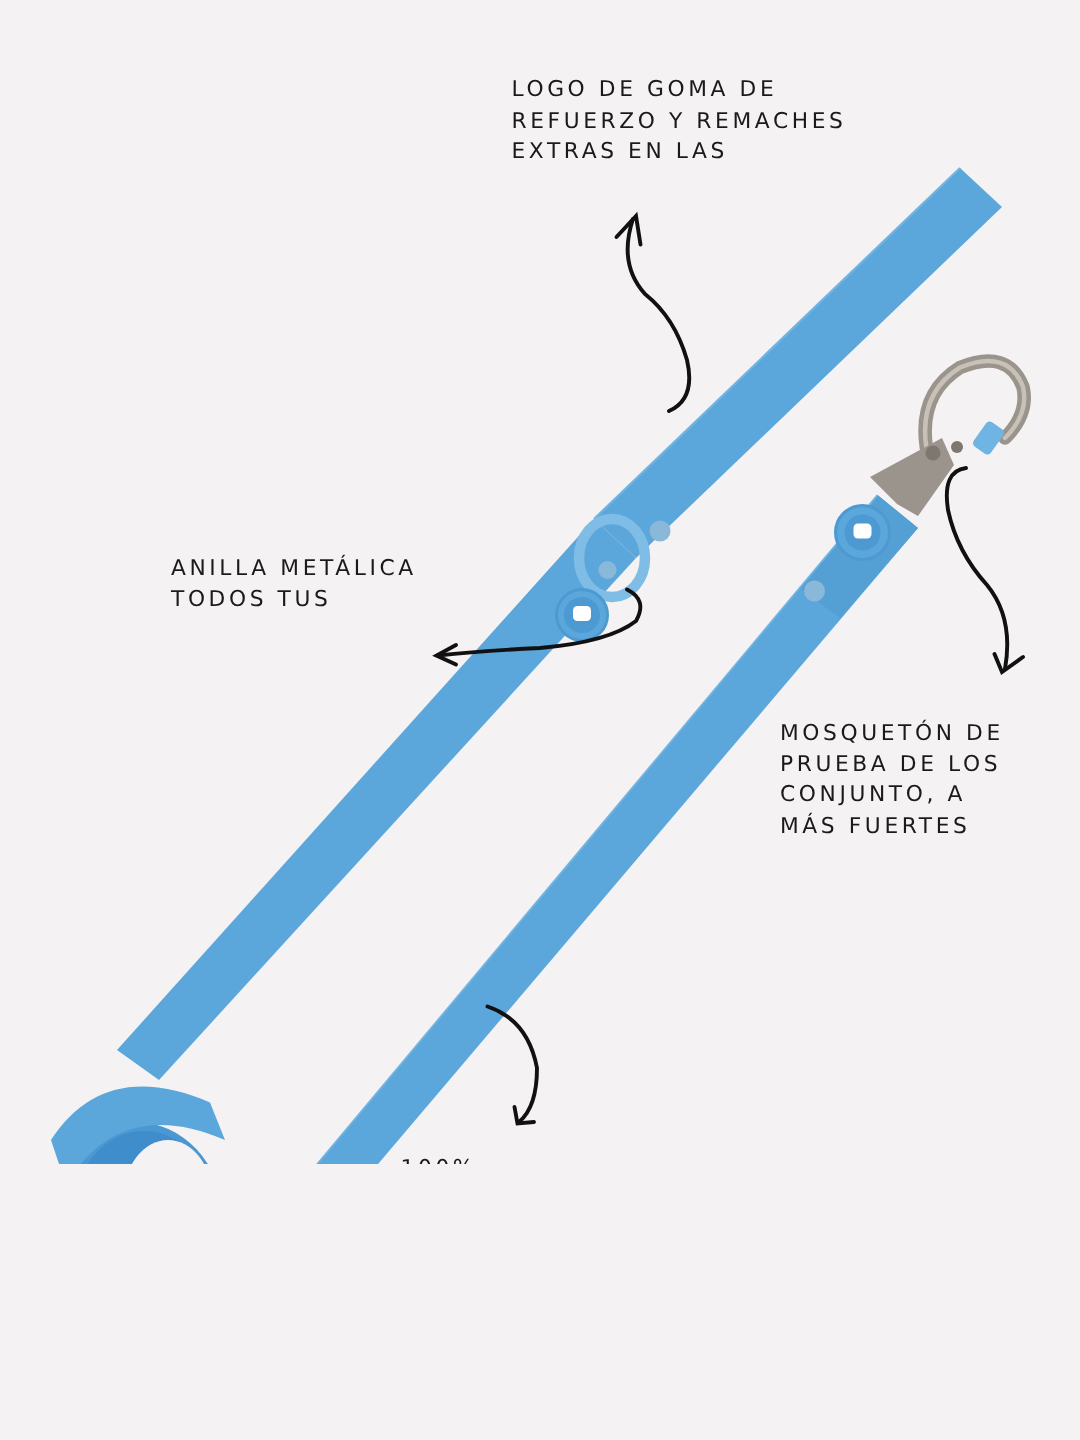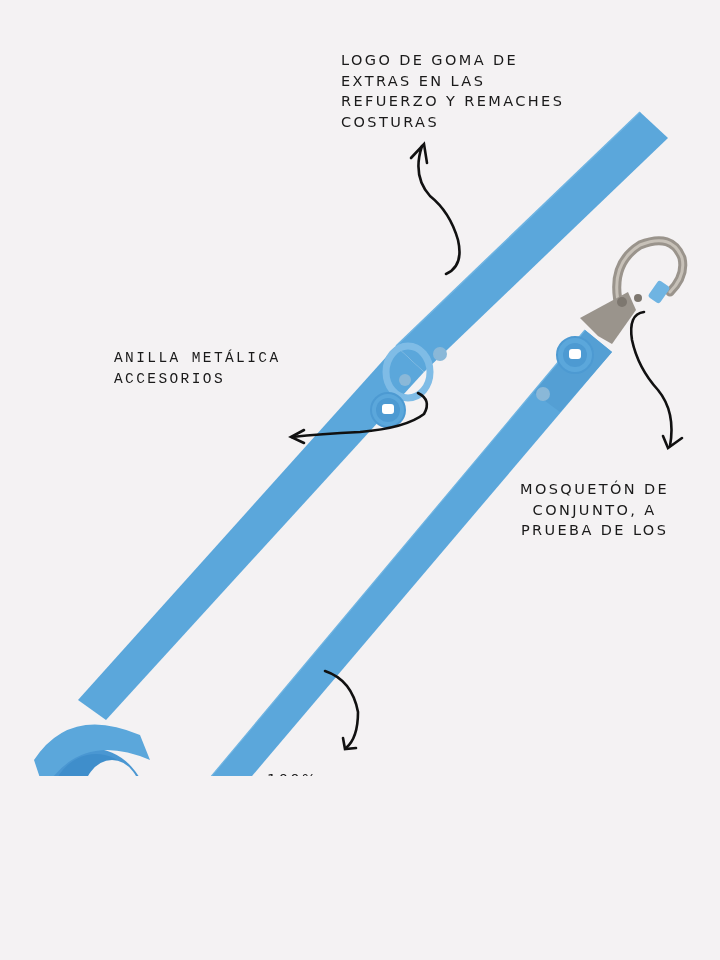--- a/index.html
+++ b/index.html
@@ -26,22 +26,22 @@
       font-family: "DejaVu Sans", sans-serif;
       font-size: 14.5px;
       letter-spacing: 2.4px;
       line-height: 20.5px;
       color: #1a1a1a;
       text-transform: uppercase;
       white-space: nowrap;
     }
     .callout .line { display: block; }
     .callout-logo { left: 341px; top: 50px; }
-    .callout-ring { left: 114px; top: 348px; font-family: Liberation Mono, monospace; }
-    .callout-clip { left: 520px; top: 479px; text-align: center; }
+    .callout-ring { left: 114px; top: 369px; }
+    .callout-clip { left: 520px; top: 479px; }
     .callout-waterproof { left: 260px; top: 769px; }
     .callout-waterproof .line:first-child { padding-left: 7px; }
   </style>
 </head>
 <body>
 
 <div class="canvas">
 
   <svg class="illustration" viewBox="0 0 720 960" xmlns="http://www.w3.org/2000/svg">
 
@@ -109,33 +109,33 @@
       <path d="M663,436 L668,448 L682,438"></path>
     </g>
     <g fill="none" stroke="#111" stroke-width="2.6" stroke-linecap="round">
       <path d="M325,671 Q352,680 358,712 Q358,738 346,748"></path>
       <path d="M343,738 L345,749 L356,748"></path>
     </g>
   </svg>
 
   <div class="callout callout-logo">
     <span class="line">LOGO DE GOMA DE</span>
+    <span class="line">REFUERZO Y REMACHES</span>
     <span class="line">EXTRAS EN LAS</span>
-    <span class="line">REFUERZO Y REMACHES</span>
-    <span class="line">COSTURAS</span>
   </div>
 
   <div class="callout callout-ring">
     <span class="line">ANILLA METÁLICA</span>
-    <span class="line">ACCESORIOS</span>
+    <span class="line">TODOS TUS</span>
   </div>
 
   <div class="callout callout-clip">
     <span class="line">MOSQUETÓN DE</span>
+    <span class="line">PRUEBA DE LOS</span>
     <span class="line">CONJUNTO, A</span>
-    <span class="line">PRUEBA DE LOS</span>
+    <span class="line">MÁS FUERTES</span>
   </div>
 
   <div class="callout callout-waterproof">
     <span class="line">100%</span>
   </div>
 
 </div>
 
 </body></html>

